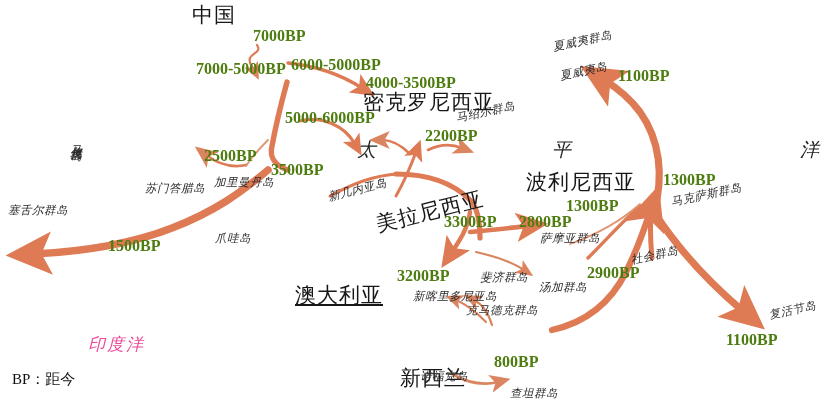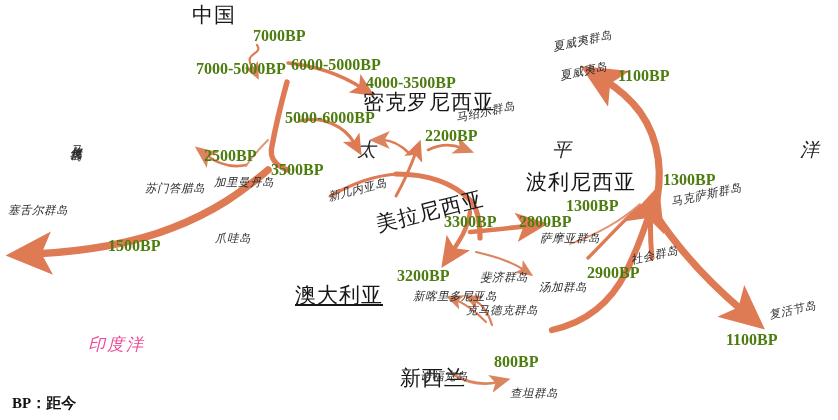--- a/index.html
+++ b/index.html
@@ -204,16 +204,16 @@
     <div class="lbl island" style="left:413px; top:291px;">新喀里多尼亚岛</div>
     <div class="lbl island" style="left:466px; top:305px;">克马德克群岛</div>
     <div class="lbl island" style="left:420px; top:329px;margin-top:42px;">诺福克岛</div>
     <div class="lbl island" style="left:510px; top:388px;">查坦群岛</div>
     <div class="lbl island slant-s" style="left:630px; top:255px;">社会群岛</div>
     <div class="lbl island slant-s" style="left:670px; top:197px;">马克萨斯群岛</div>
     <div class="lbl island slant-s" style="left:552px; top:42px;">夏威夷群岛</div>
     <div class="lbl island slant-s" style="left:559px; top:71px;">夏威夷岛</div>
     <div class="lbl island slant-s" style="left:768px; top:310px;">复活节岛</div>
 
-    <div class="lbl legend" style="left:12px; top:396px;font-weight:bold;">BP：距今</div>
+    <div class="lbl legend" style="left:12px; top:372px;">BP：距今</div>
   </div>
 
 </div>
 
 </body></html>

